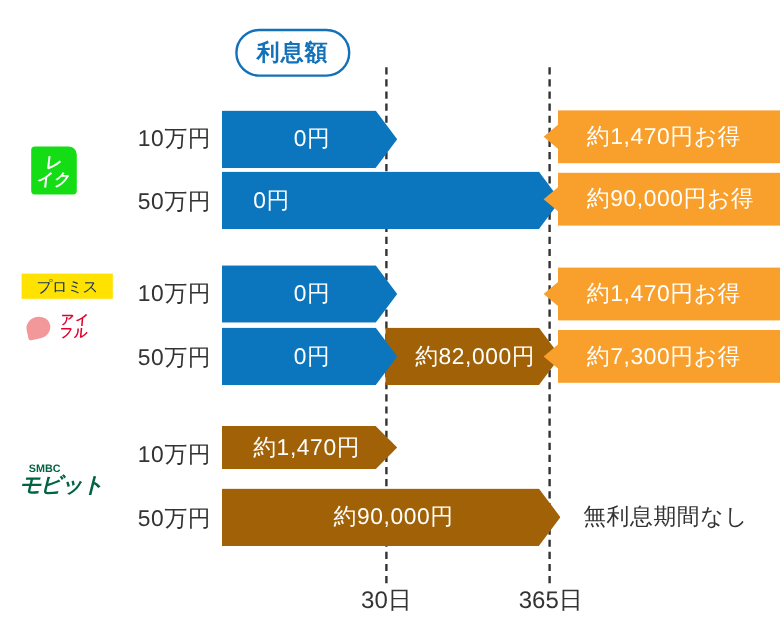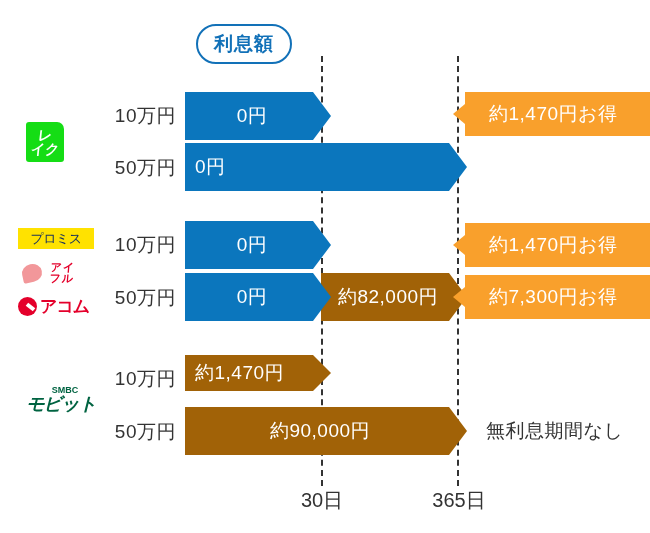--- a/index.html
+++ b/index.html
@@ -45,20 +45,21 @@
   
   .bar{
     position:absolute;display:flex;align-items:center;
     color:#ffffff;font-size:19px;letter-spacing:0.5px;
     white-space:nowrap;box-sizing:border-box;
   }
   .bar.blue{background:#0b76bd;}
   .bar.gray{background:#a16207;}
   .bar.arrow{
     clip-path:polygon(0 0, calc(100% - 18px) 0, 100% 50%, calc(100% - 18px) 100%, 0 100%);
+    padding-left:16px;
   }
   .bar .bartext{width:100%;text-align:center;padding-right:12px;}
   .bar .bartext.left{text-align:left;padding-left:10px;padding-right:0;}
 
   
   .callout{
     position:absolute;background:#f9a02c;color:#ffffff;
     font-size:19px;display:flex;align-items:center;
     white-space:nowrap;box-sizing:border-box;letter-spacing:0.5px;
   }
@@ -113,21 +114,21 @@
     background:#e4002b;margin-right:3px;flex:none;position:relative;
   }
   #logo-acom .dot::after{
     content:"";position:absolute;left:8px;top:8px;width:9px;height:4px;
     background:#ffffff;transform:rotate(38deg);
   }
   #logo-acom .word{color:#e4002b;font-weight:bold;font-size:17px;letter-spacing:-1px;}
 
   #logo-mobit{
     left:16px;top:385px;width:90px;height:34px;
-    flex-direction:column;align-items:center;color:#006341;
+    flex-direction:column;align-items:flex-start;color:#006341;
   }
   #logo-mobit .smbc{font-size:9px;font-weight:bold;letter-spacing:0px;margin-left:8px;}
   #logo-mobit .name{font-size:18px;font-weight:bold;font-style:italic;letter-spacing:-1px;line-height:18px;}
 </style>
 </head>
 <body>
 
 <div id="stage">
 
   <div class="pill" id="pill-interest">
@@ -149,36 +150,36 @@
     <span class="bartext">0円</span>
   </div>
   <div class="callout" style="left:465px;top:92px;width:185px;height:44px;">
     <span class="notch"></span>
     <span class="ctext">約1,470円お得</span>
   </div>
 
   <div class="amount" style="top:151px;">50万円</div>
   <div class="bar blue arrow" style="left:185px;top:143px;width:282px;height:48px;">
     <span class="bartext left">0円</span>
+  </div>
+  <div class="callout" style="left:465px;top:144px;width:185px;height:44px;">
+    <span class="notch"></span>
+    <span class="ctext">約90,000円お得</span>
   </div>
 
   <div class="logo" id="logo-promise">
     <span>プロミス</span>
   </div>
   <div class="logo" id="logo-aiful">
     <span class="mark"></span>
     <span class="wordmark">
       <span>アイ</span><br>
       <span>フル</span>
     </span>
   </div>
-  <div class="logo" id="logo-acom">
-    <span class="dot"></span>
-    <span class="word">アコム</span>
-  </div>
 
   <div class="amount" style="top:228px;">10万円</div>
   <div class="bar blue arrow" style="left:185px;top:221px;width:146px;height:48px;">
     <span class="bartext">0円</span>
   </div>
   <div class="callout" style="left:465px;top:223px;width:185px;height:44px;">
     <span class="notch"></span>
     <span class="ctext">約1,470円お得</span>
   </div>
 

